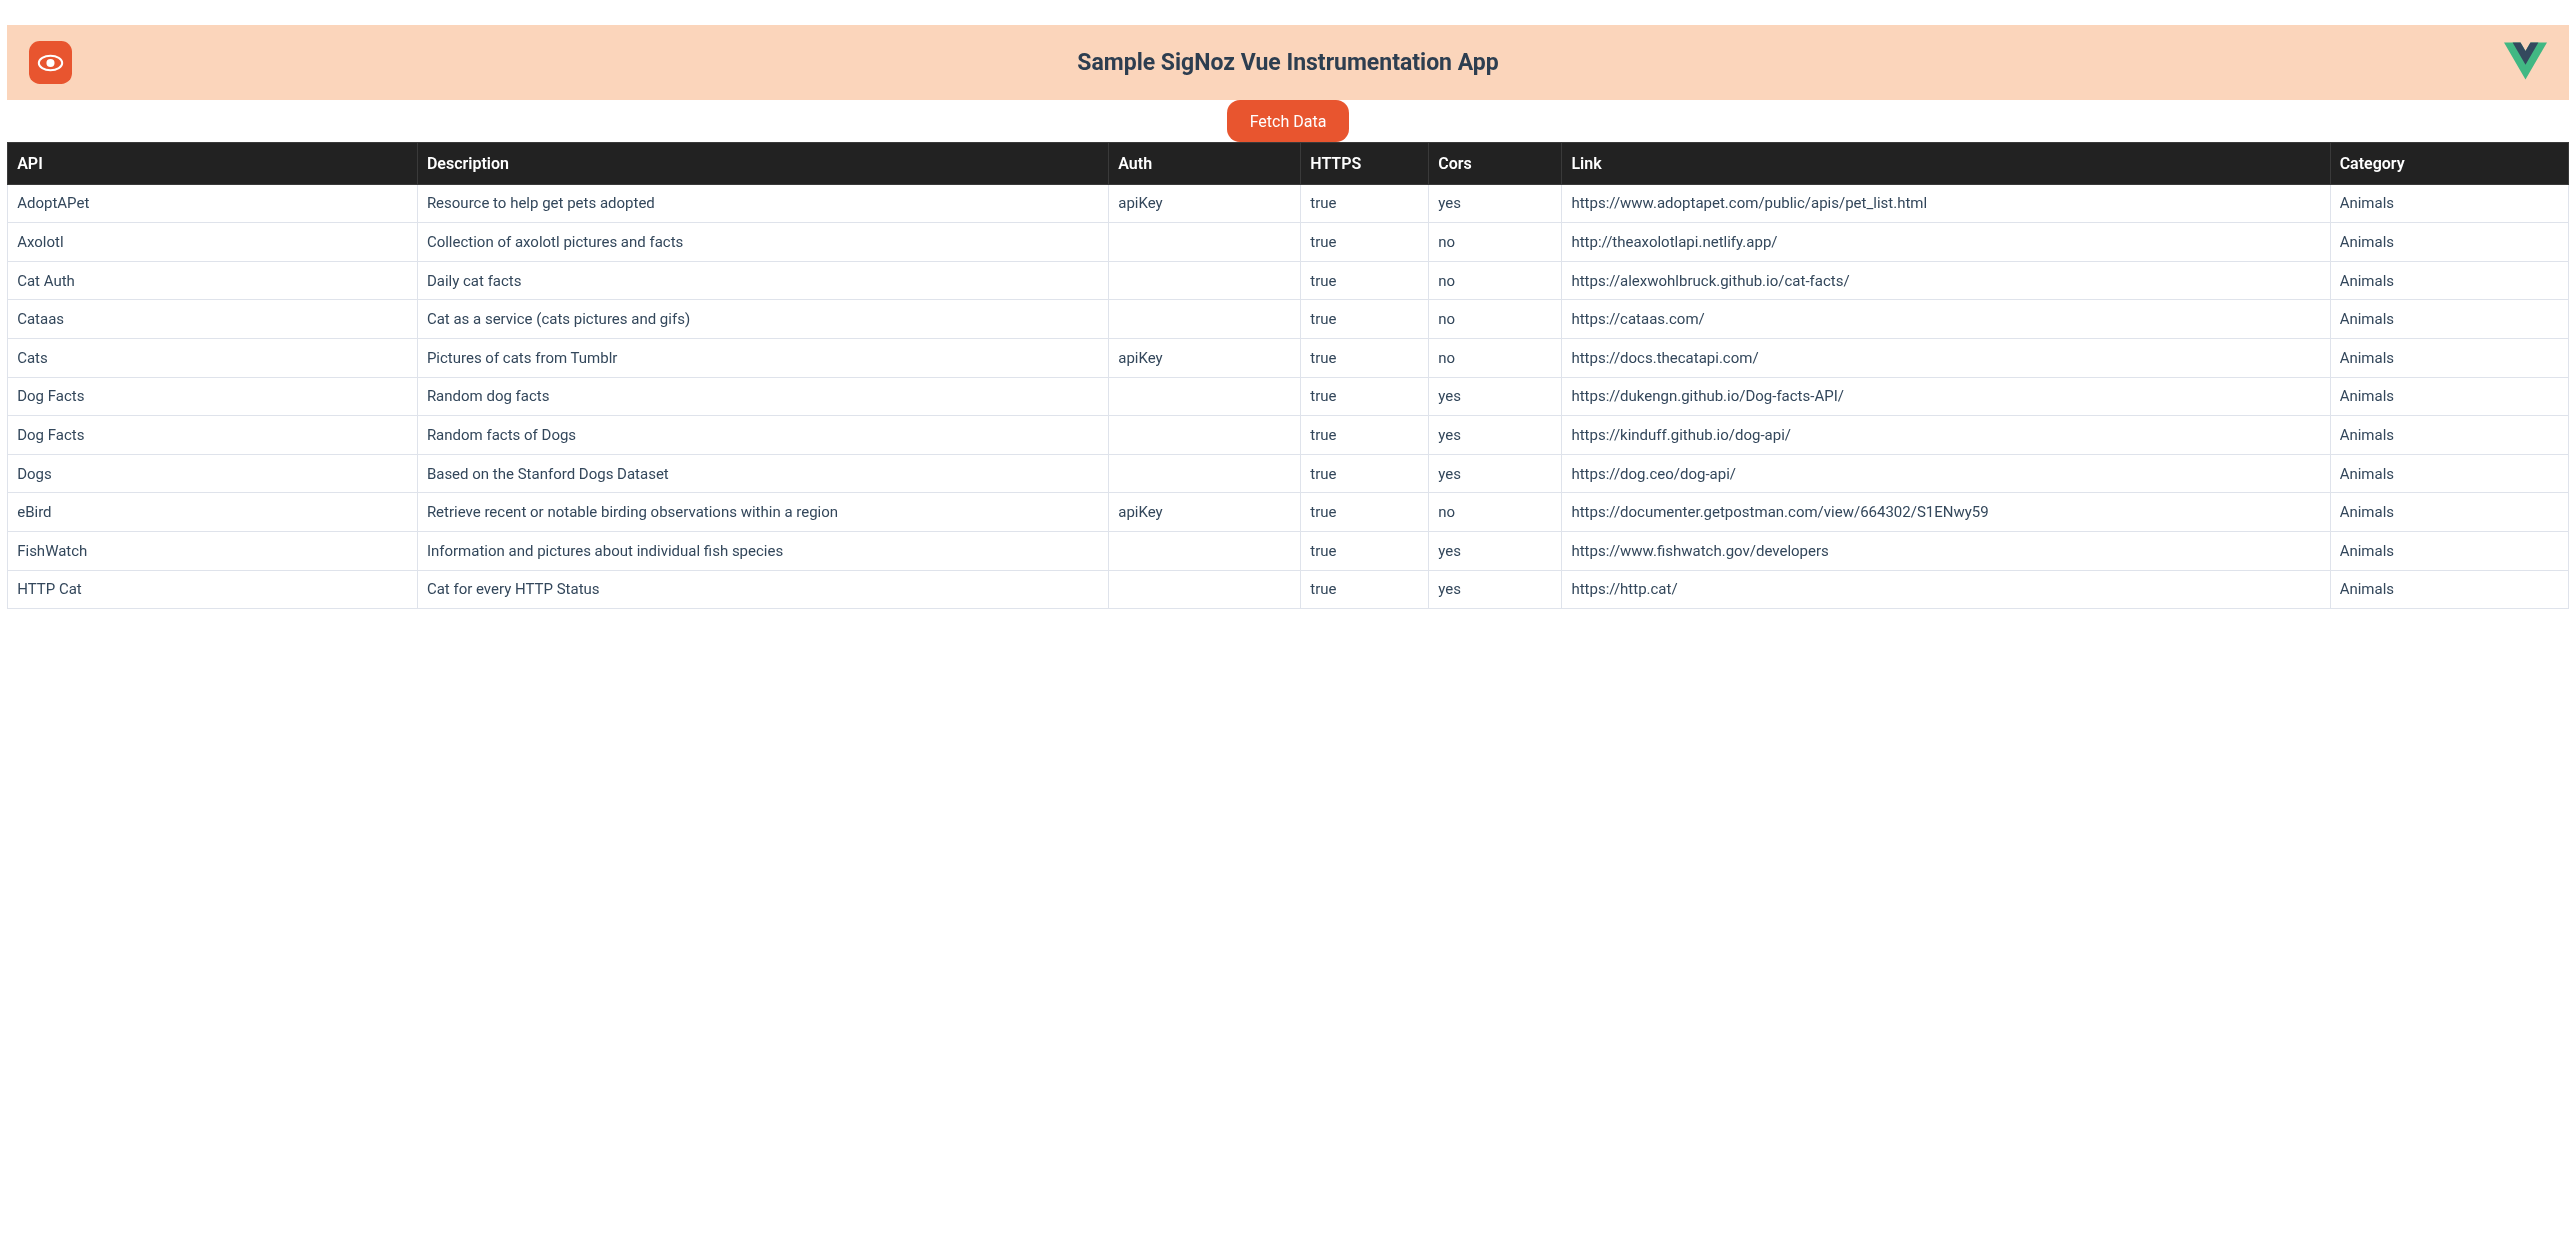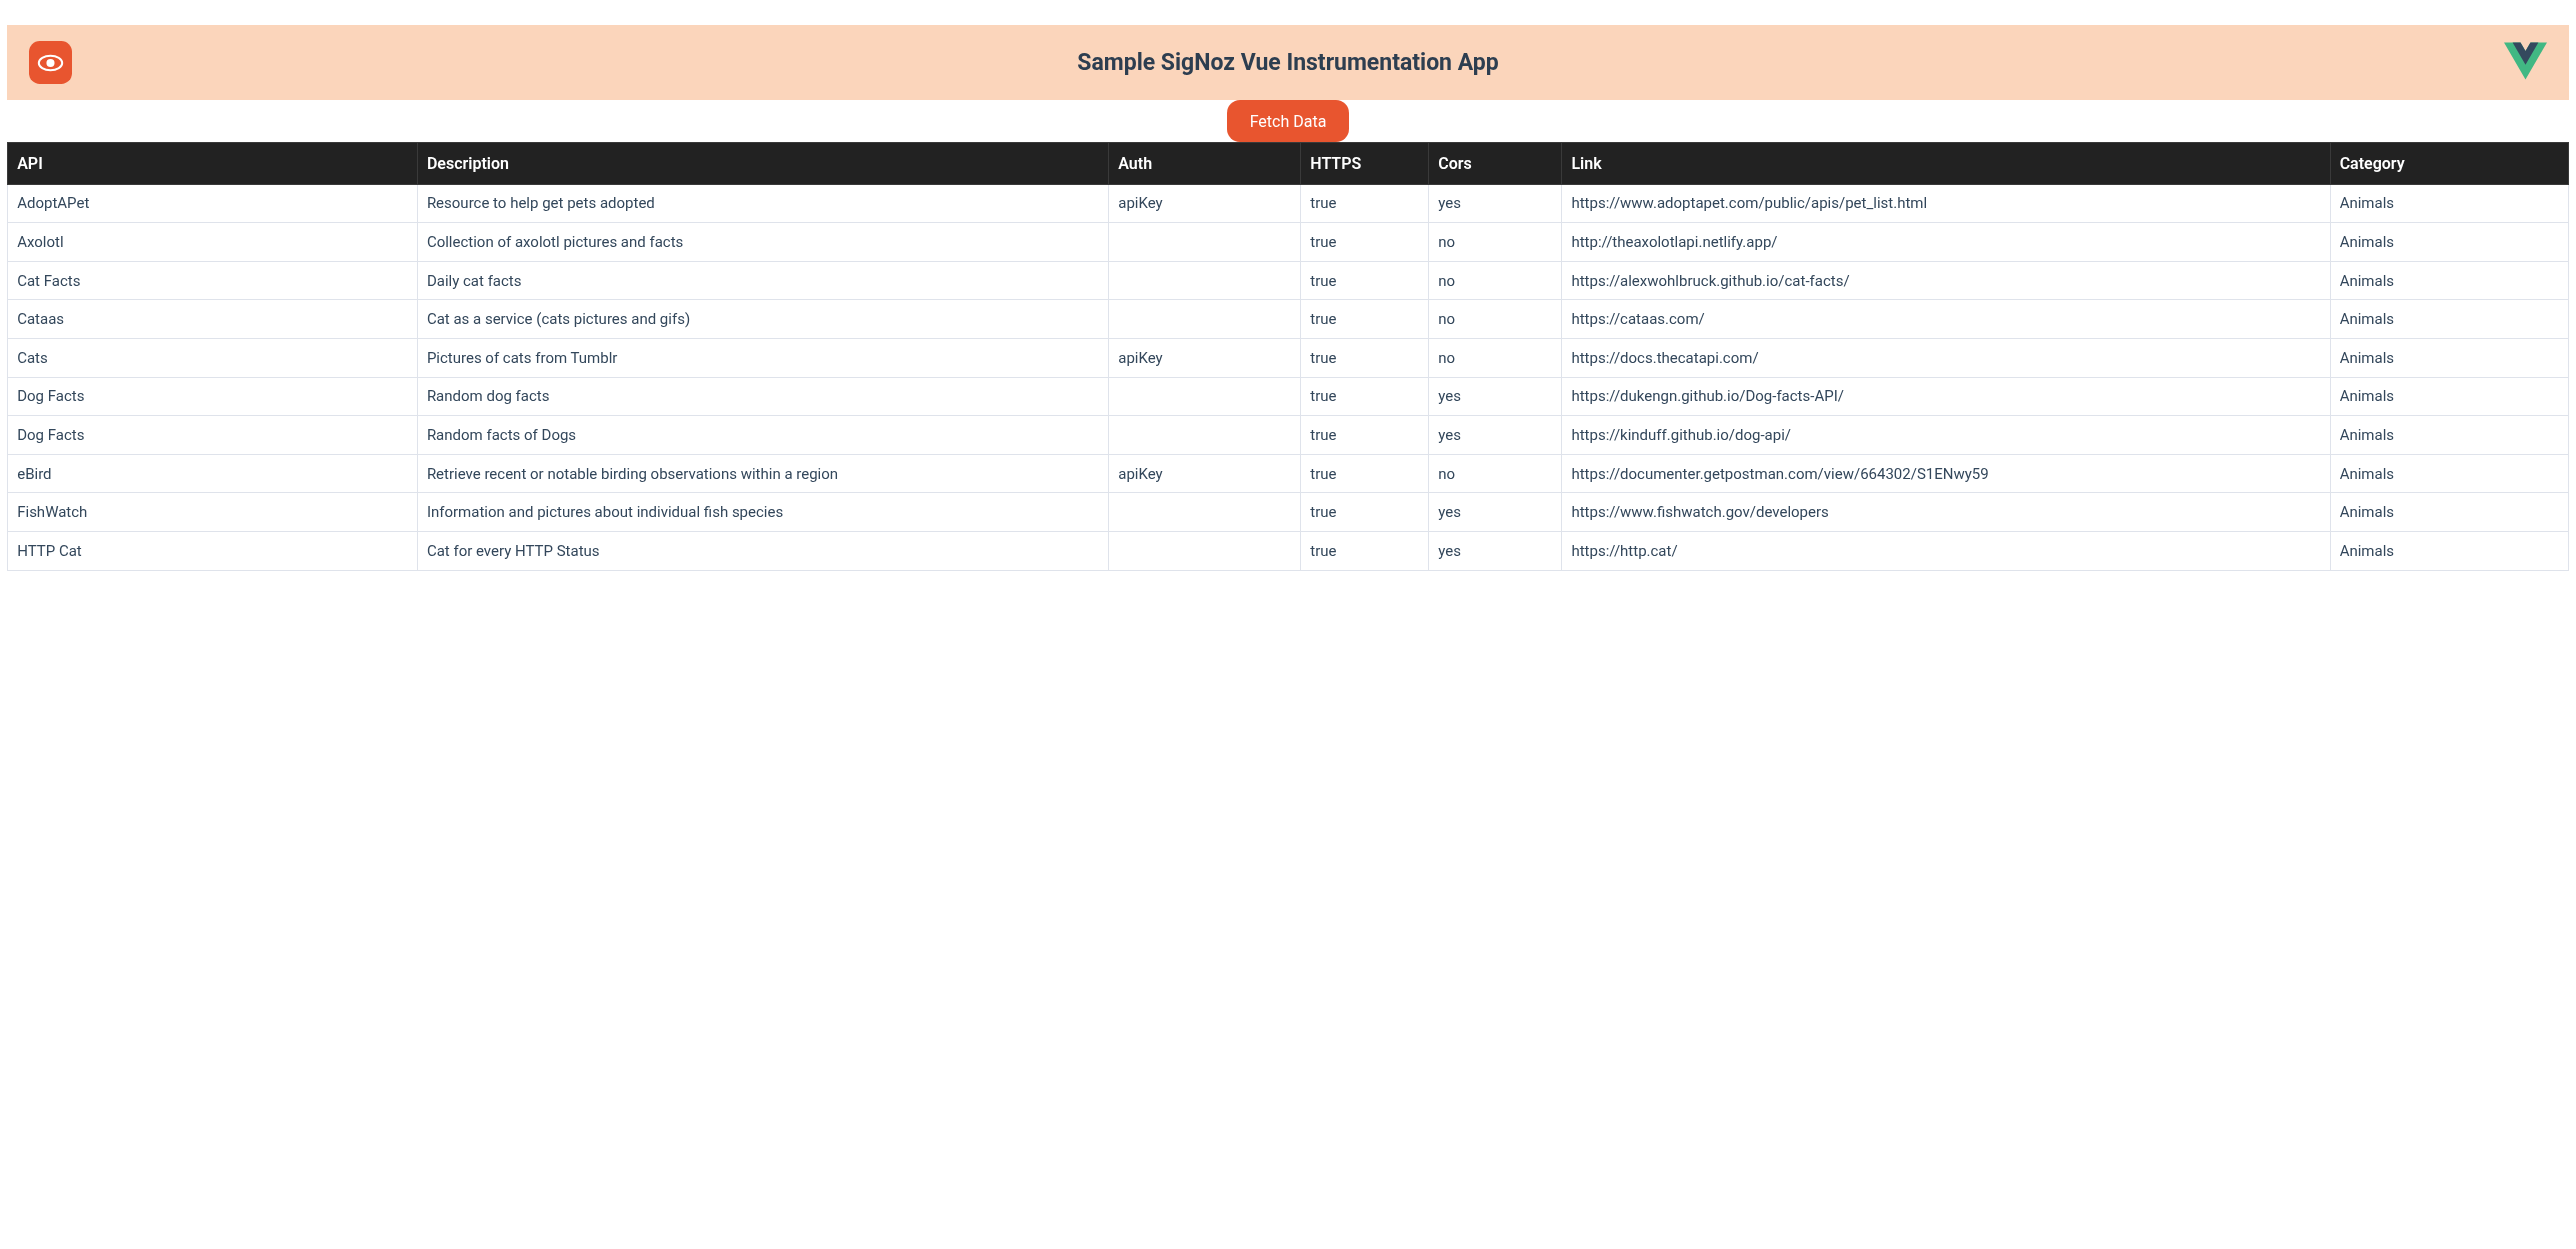--- a/index.html
+++ b/index.html
@@ -151,21 +151,21 @@
         <tr>
           <td>Axolotl</td>
           <td>Collection of axolotl pictures and facts</td>
           <td></td>
           <td>true</td>
           <td>no</td>
           <td>http://theaxolotlapi.netlify.app/</td>
           <td>Animals</td>
         </tr>
         <tr>
-          <td>Cat Facts</td>
+          <td>Cat Auth</td>
           <td>Daily cat facts</td>
           <td></td>
           <td>true</td>
           <td>no</td>
           <td>https://alexwohlbruck.github.io/cat-facts/</td>
           <td>Animals</td>
         </tr>
         <tr>
           <td>Cataas</td>
           <td>Cat as a service (cats pictures and gifs)</td>
@@ -196,20 +196,29 @@
         <tr>
           <td>Dog Facts</td>
           <td>Random facts of Dogs</td>
           <td></td>
           <td>true</td>
           <td>yes</td>
           <td>https://kinduff.github.io/dog-api/</td>
           <td>Animals</td>
         </tr>
         <tr>
+          <td>Dogs</td>
+          <td>Based on the Stanford Dogs Dataset</td>
+          <td></td>
+          <td>true</td>
+          <td>yes</td>
+          <td>https://dog.ceo/dog-api/</td>
+          <td>Animals</td>
+        </tr>
+        <tr>
           <td>eBird</td>
           <td>Retrieve recent or notable birding observations within a region</td>
           <td>apiKey</td>
           <td>true</td>
           <td>no</td>
           <td>https://documenter.getpostman.com/view/664302/S1ENwy59</td>
           <td>Animals</td>
         </tr>
         <tr>
           <td>FishWatch</td>

